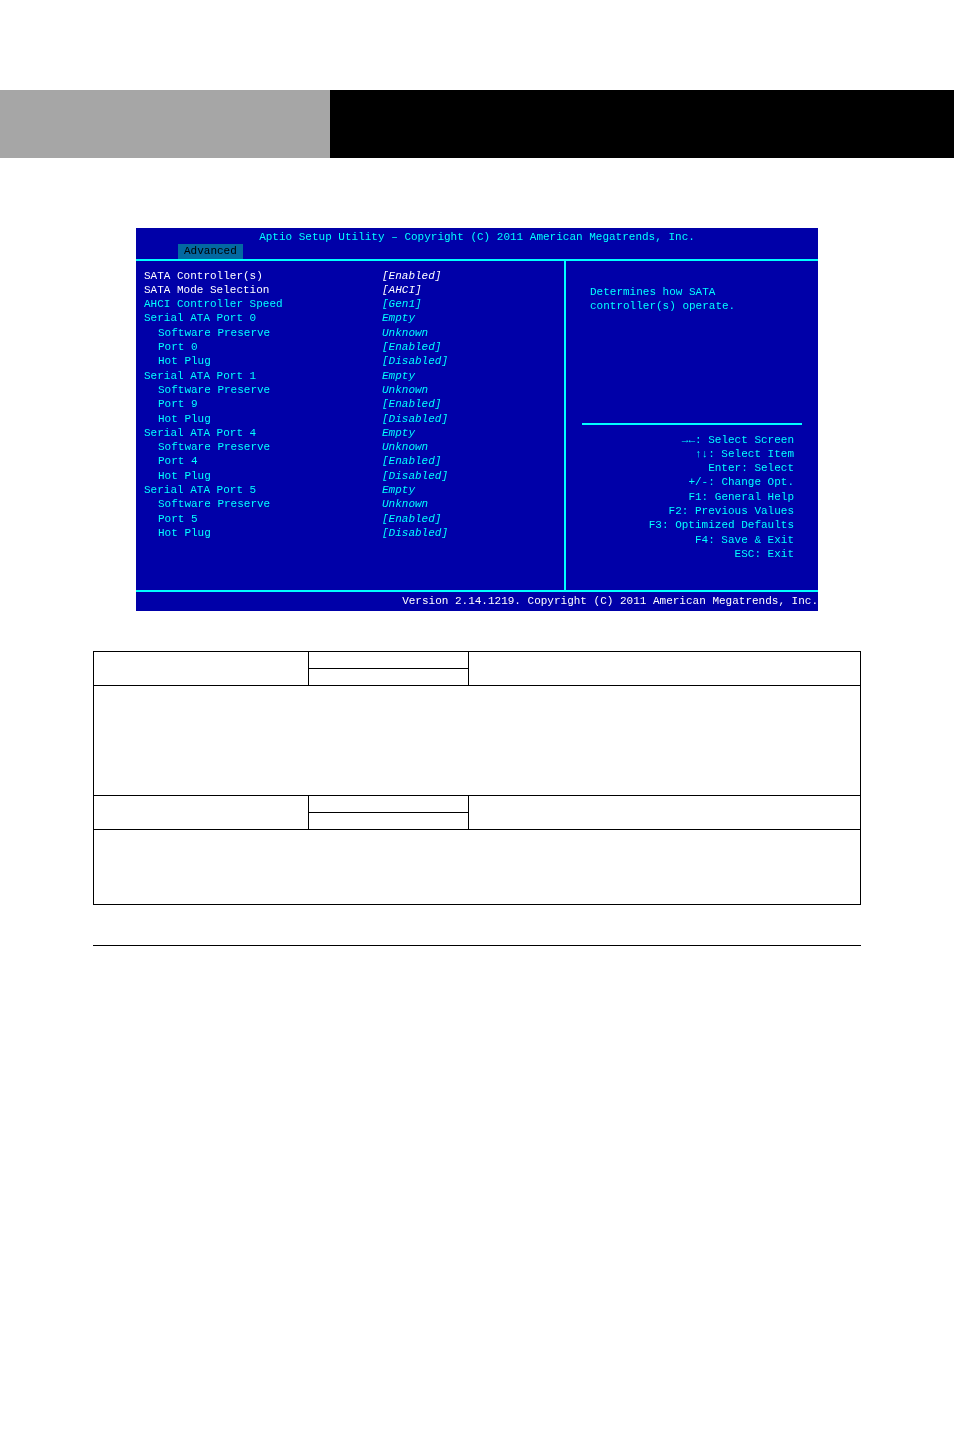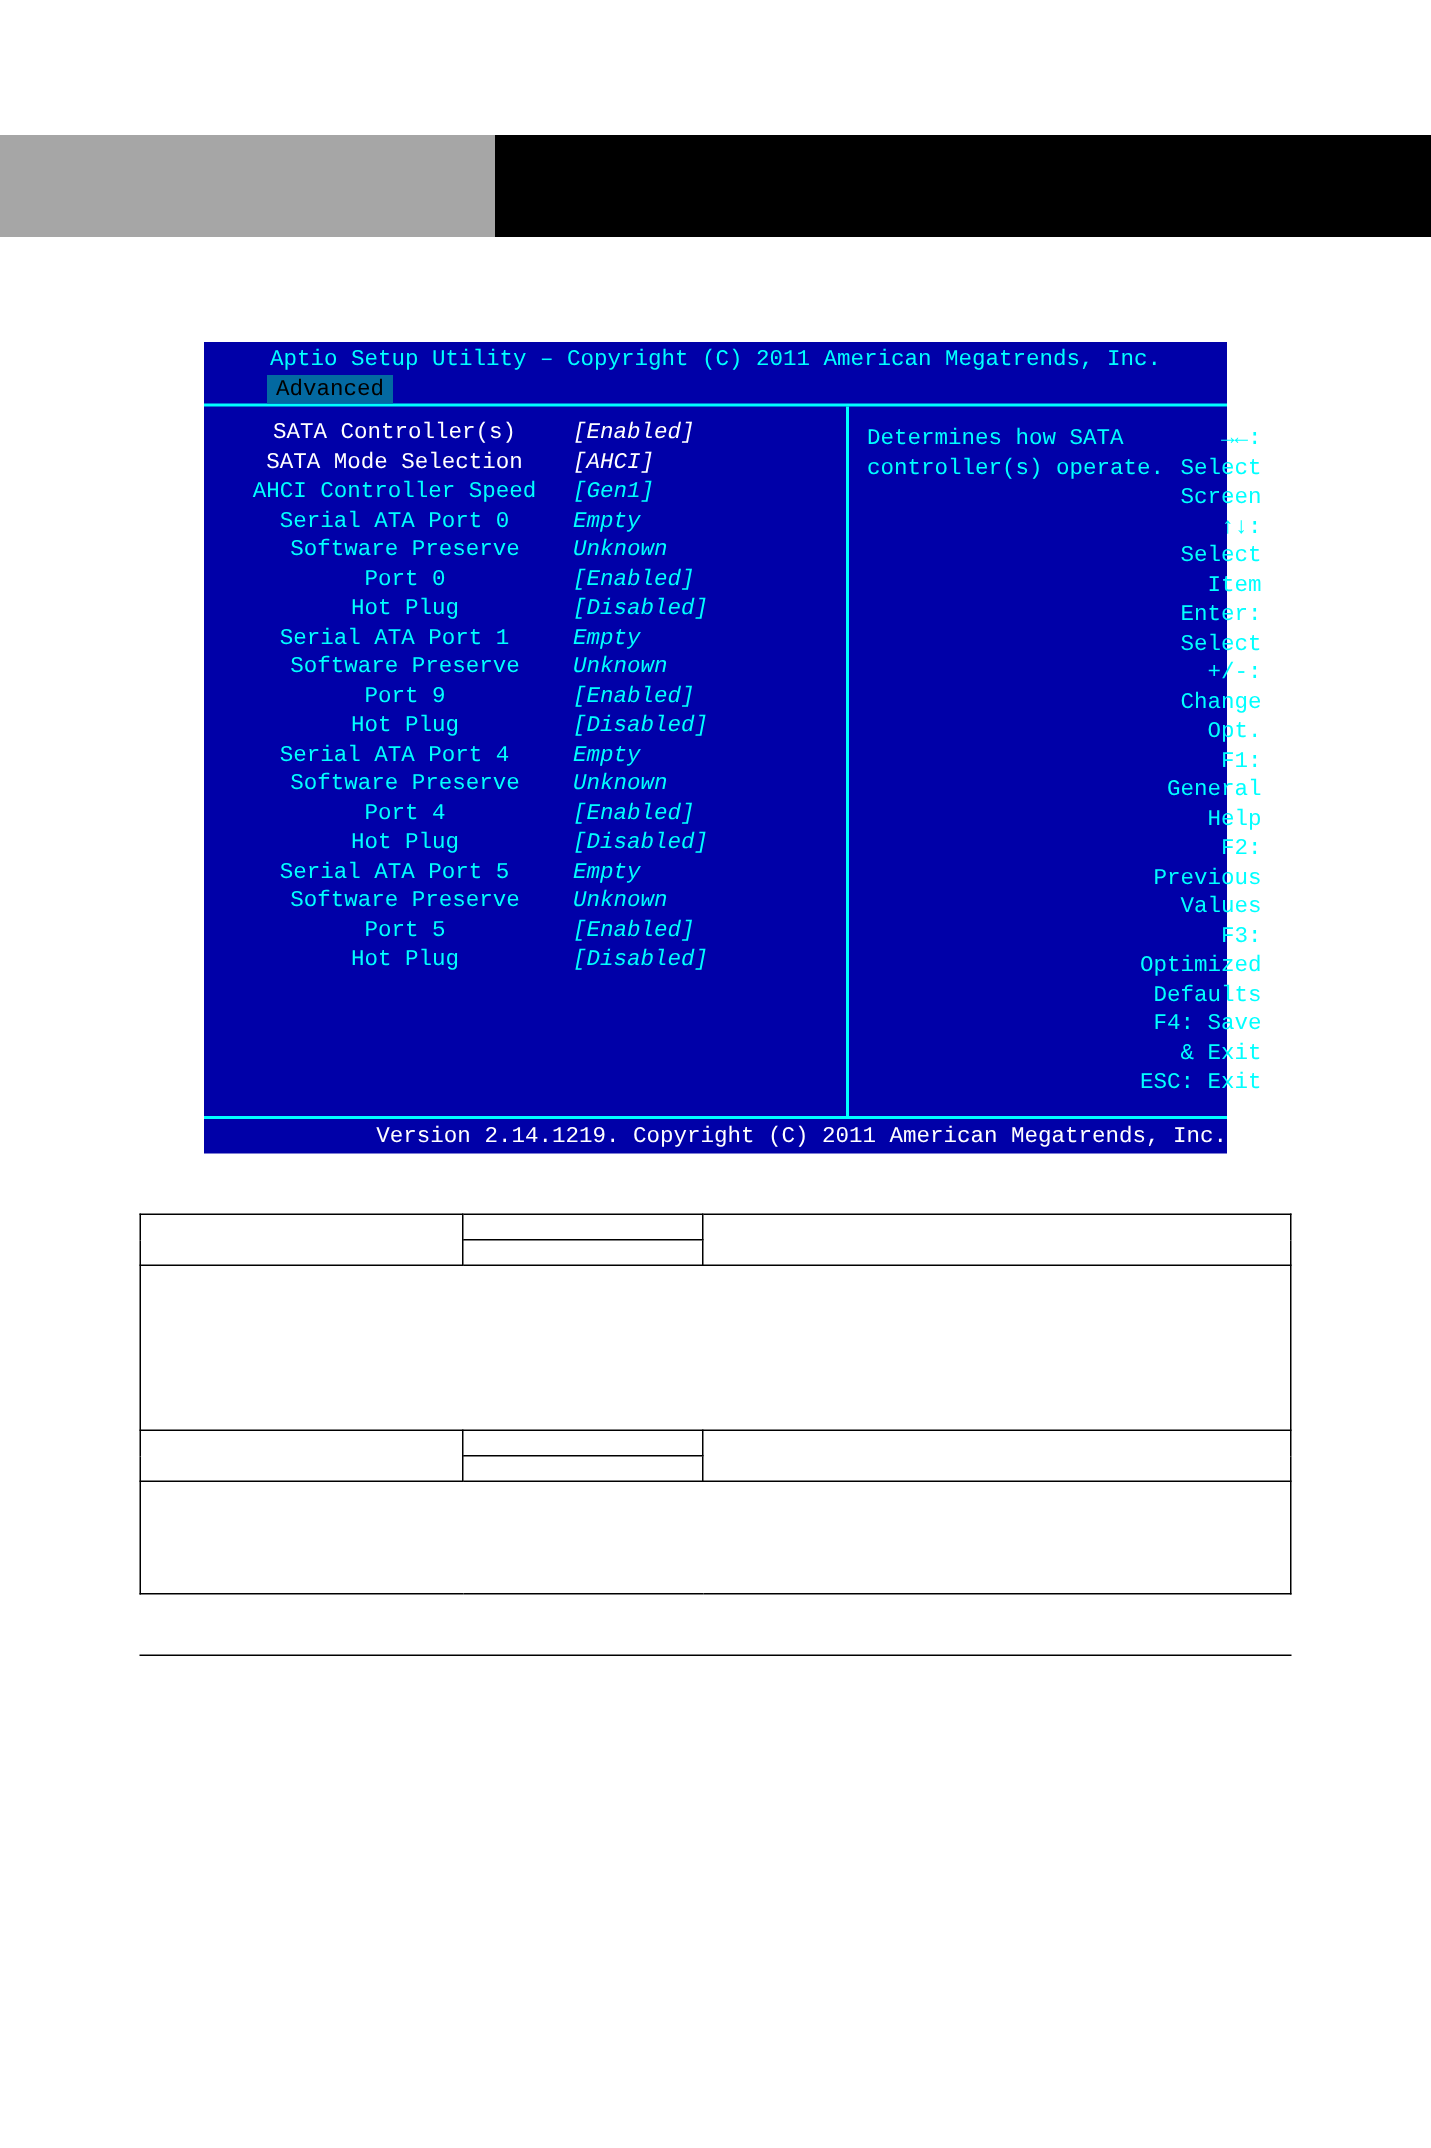--- a/index.html
+++ b/index.html
@@ -21,21 +21,21 @@
   .header-black {
     background: #000;
     flex: 1;
     height: 68px;
   }
   .bios-screen {
     width: 682px;
     margin: 70px auto 0;
     background: #0000a8;
     font-family: 'Courier New', monospace;
-    font-size: 15px;
+    font-size: 11px;
     line-height: 1.3;
     color: #fff;
   }
   .bios-title {
     color: #00ffff;
     text-align: center;
     padding: 2px 0 0;
   }
   .bios-tabs {
     padding-left: 42px;
@@ -51,31 +51,30 @@
     border-top: 2px solid #00ffff;
     border-bottom: 2px solid #00ffff;
   }
   .bios-left {
     width: 430px;
     padding: 8px 8px 50px 8px;
     border-right: 2px solid #00ffff;
   }
   .bios-right {
     flex: 1;
-    padding: 12px;
-    display: flex;
-    flex-direction: row;
+    padding: 24px;
+    display: flex;
+    flex-direction: column;
   }
   .bios-row {
     display: flex;
   }
   .bios-label {
     width: 238px;
     color: #fff;
-    text-align: center;
   }
   .bios-value {
     color: #fff;
     font-style: italic;
   }
   .bios-label.sel, .bios-value.sel { color: #fff; }
   .bios-label.blue, .bios-value.blue { color: #00ffff; }
   .bios-label.indent { padding-left: 14px; }
   .help-text { color: #00ffff; flex: 0 0 auto; min-height: 130px; }
   .help-divider { border-top: 2px solid #00ffff; margin: 8px -8px; width: calc(100% + 16px); }

